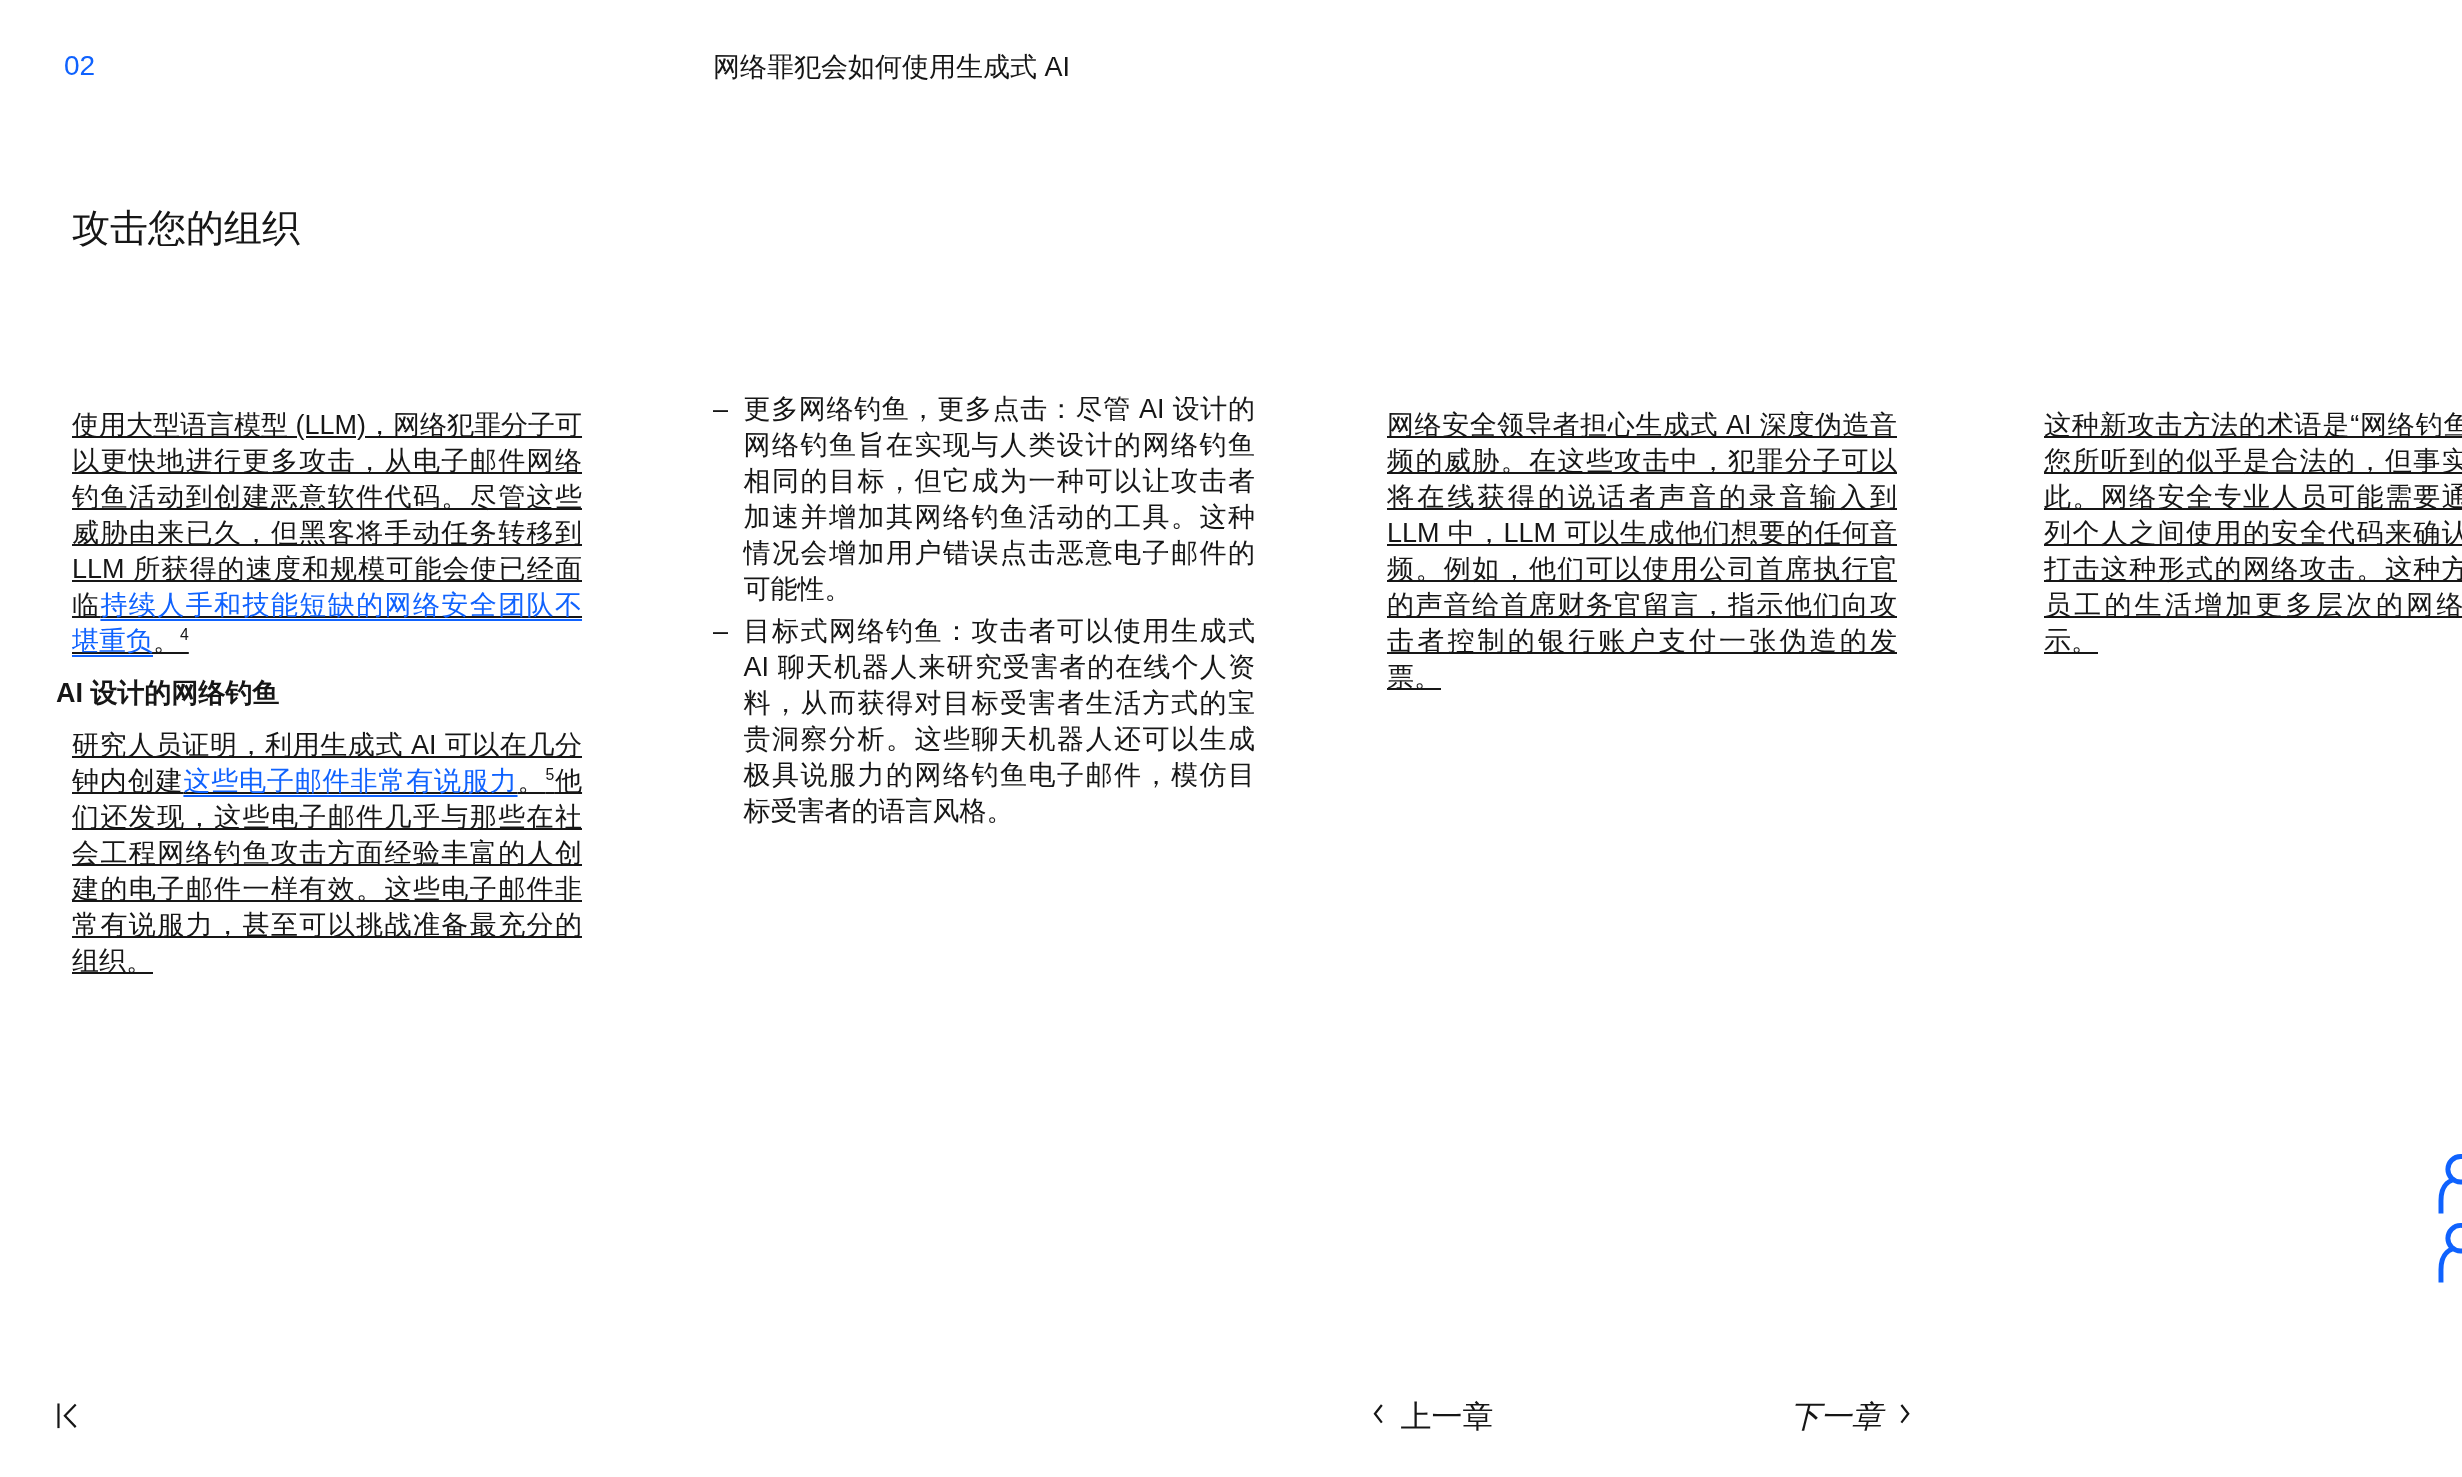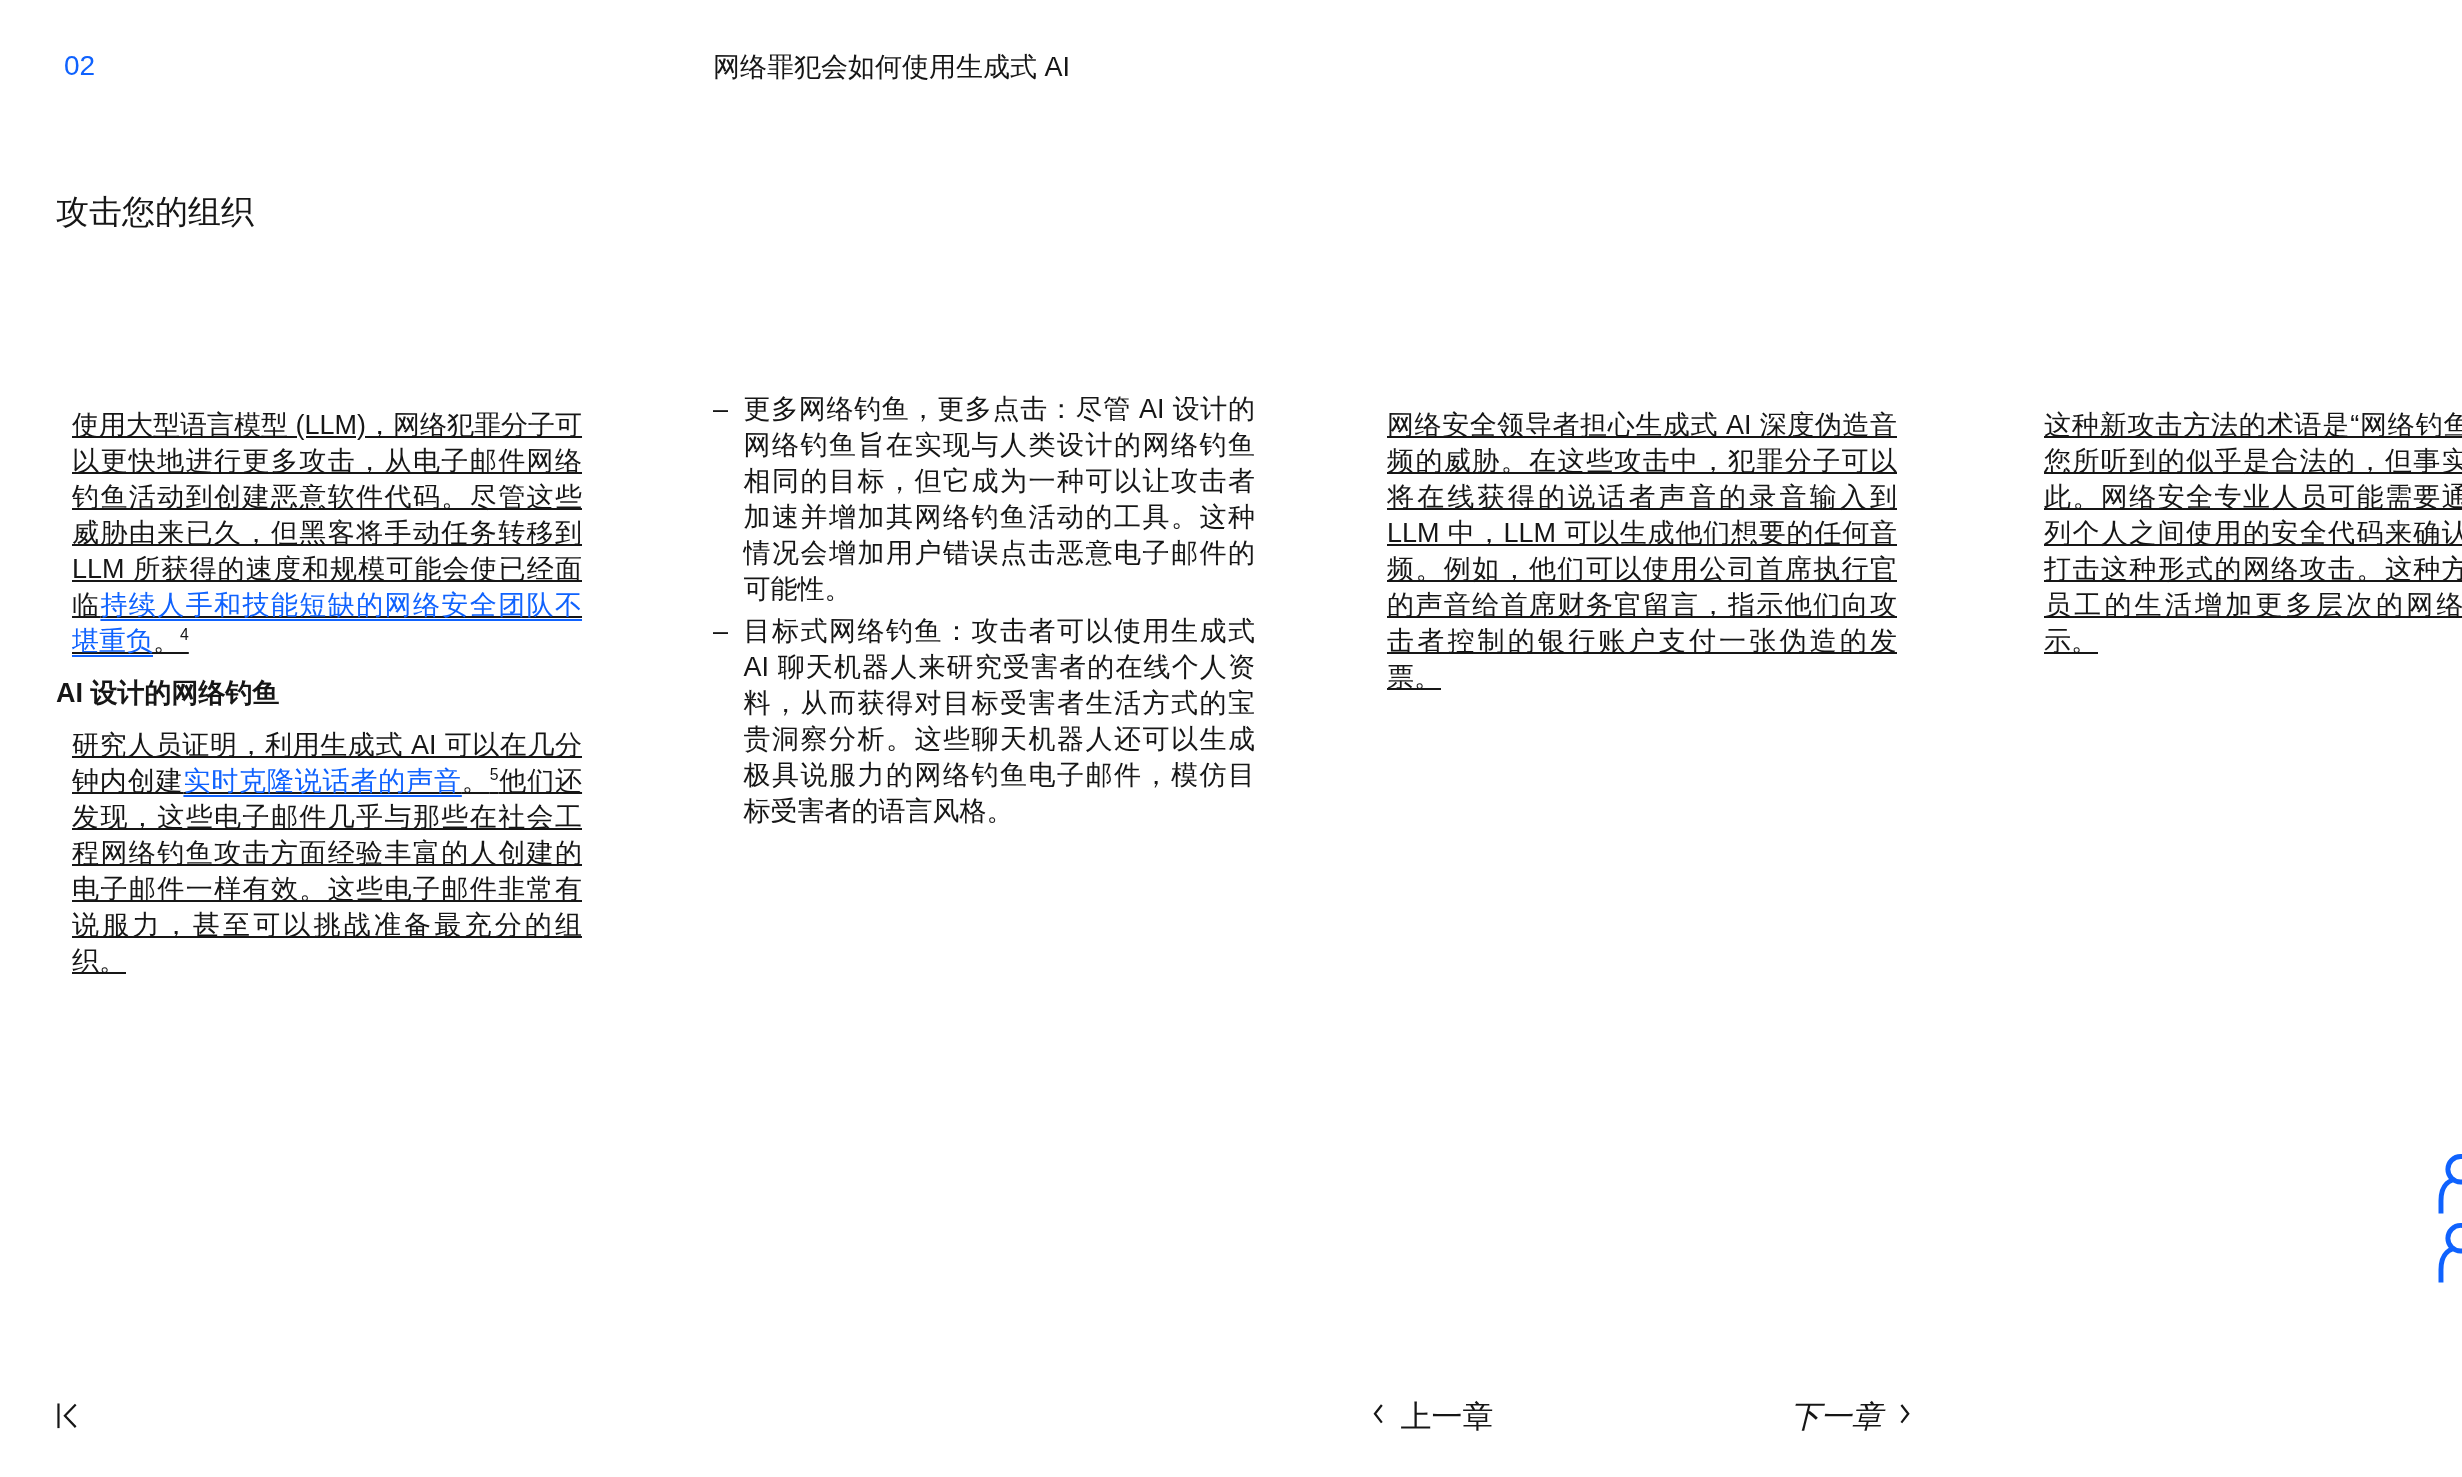--- a/index.html
+++ b/index.html
@@ -7,21 +7,21 @@
   html,body { margin:0; padding:0; }
   body { background:#e8e8e8; }
   .page {
     position:relative; width:2626px; height:1477px; background:var(--bg);
     font-family:"Liberation Sans","DejaVu Sans",sans-serif; color:var(--ink);
     overflow:hidden;
   }
   
   .page-marker { position:absolute; left:64px; top:51px; font-size:28px; line-height:30.5px; color:var(--accent); }
   .doc-title   { position:absolute; left:713px; top:52px; font-size:27px; line-height:30.5px; color:var(--ink); }
-  .section-title { position:absolute; left:56px; top:195px; font-size:33px; line-height:34px; font-weight:400; margin:0; color:var(--ink); }
+  .section-title { position:absolute; left:56px; top:195px; font-size:38px; line-height:34px; font-weight:400; margin:16px; color:var(--ink); }
   
   .col { position:absolute; top:391px; width:542px; font-size:27px; line-height:36px; text-align:justify; }
   .col-1 { left:56px; } .col-2 { left:713px; } .col-3 { left:1371px; } .col-4 { left:2028px; }
   .col p { margin:16px;text-decoration:underline; }
   .col h3 { margin:0; font-size:27px; line-height:36px; font-weight:700; }
   .mt-line { margin-top:36px; }
   .seg-link { color:var(--accent); text-decoration:underline; text-decoration-thickness:2px; text-underline-offset:5.4px; cursor:pointer; }
   .seg-sup { font-size:15.8px; line-height:0; vertical-align:super; }
   strong.seg-bold { font-weight:400; }
   
@@ -43,21 +43,21 @@
 
 <div class="page">
 
   <div class="page-marker">02</div>
   <div class="doc-title">网络罪犯会如何使用生成式 AI</div>
   <h1 class="section-title">攻击您的组织</h1>
 
   <section class="col col-1">
     <p><span>使用大型语言模型 (LLM)，网络犯罪分子可以更快地进行更多攻击，从电子邮件网络钓鱼活动到创建恶意软件代码。尽管这些威胁由来已久，但黑客将手动任务转移到 LLM 所获得的速度和规模可能会使已经面临</span><a class="seg-link">持续人手和技能短缺的网络安全团队不堪重负</a><span>。</span><sup class="seg-sup">4</sup></p>
     <h3 class="mt-line">AI 设计的网络钓鱼</h3>
-    <p><span>研究人员证明，利用生成式 AI 可以在几分钟内创建</span><a class="seg-link">实时克隆说话者的声音</a><span>。</span><sup class="seg-sup">5</sup><span>他们还发现，这些电子邮件几乎与那些在社会工程网络钓鱼攻击方面经验丰富的人创建的电子邮件一样有效。这些电子邮件非常有说服力，甚至可以挑战准备最充分的组织。</span></p>
+    <p><span>研究人员证明，利用生成式 AI 可以在几分钟内创建</span><a class="seg-link">这些电子邮件非常有说服力</a><span>。</span><sup class="seg-sup">5</sup><span>他们还发现，这些电子邮件几乎与那些在社会工程网络钓鱼攻击方面经验丰富的人创建的电子邮件一样有效。这些电子邮件非常有说服力，甚至可以挑战准备最充分的组织。</span></p>
   </section>
 
   <section class="col col-2">
     <div class="bullet">
       <span class="dash">–</span>
       <div class="bullet-body"><strong class="seg-bold">更多网络钓鱼，更多点击：</strong><span>尽管 AI 设计的网络钓鱼旨在实现与人类设计的网络钓鱼相同的目标，但它成为一种可以让攻击者加速并增加其网络钓鱼活动的工具。这种情况会增加用户错误点击恶意电子邮件的可能性。</span></div>
     </div>
     <div class="bullet">
       <span class="dash">–</span>
       <div class="bullet-body"><strong class="seg-bold">目标式网络钓鱼：</strong><span>攻击者可以使用生成式 AI 聊天机器人来研究受害者的在线个人资料，从而获得对目标受害者生活方式的宝贵洞察分析。这些聊天机器人还可以生成极具说服力的网络钓鱼电子邮件，模仿目标受害者的语言风格。</span></div>

